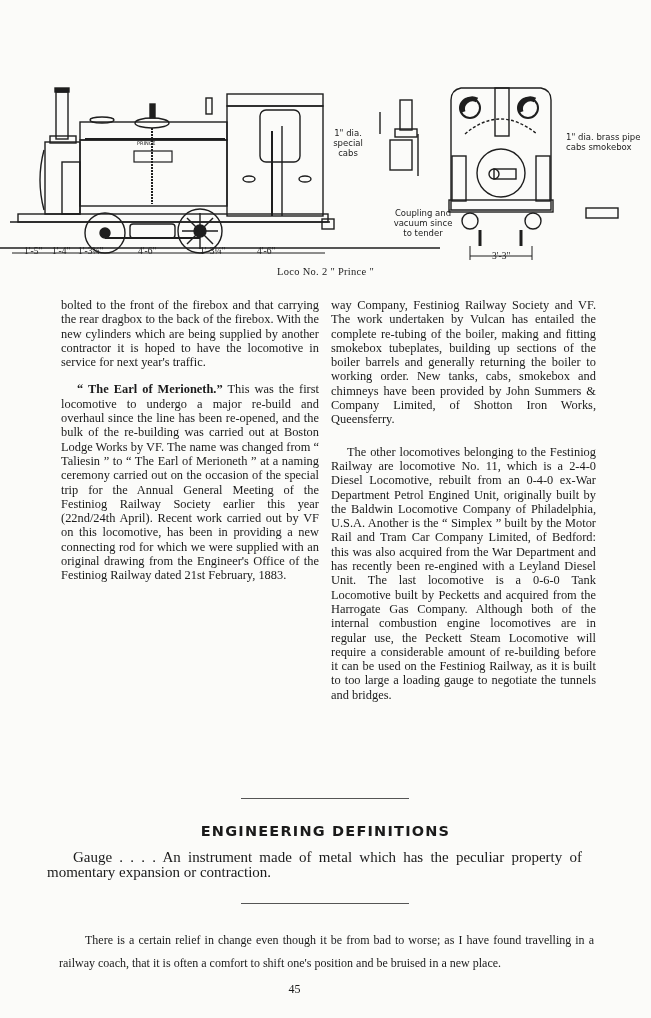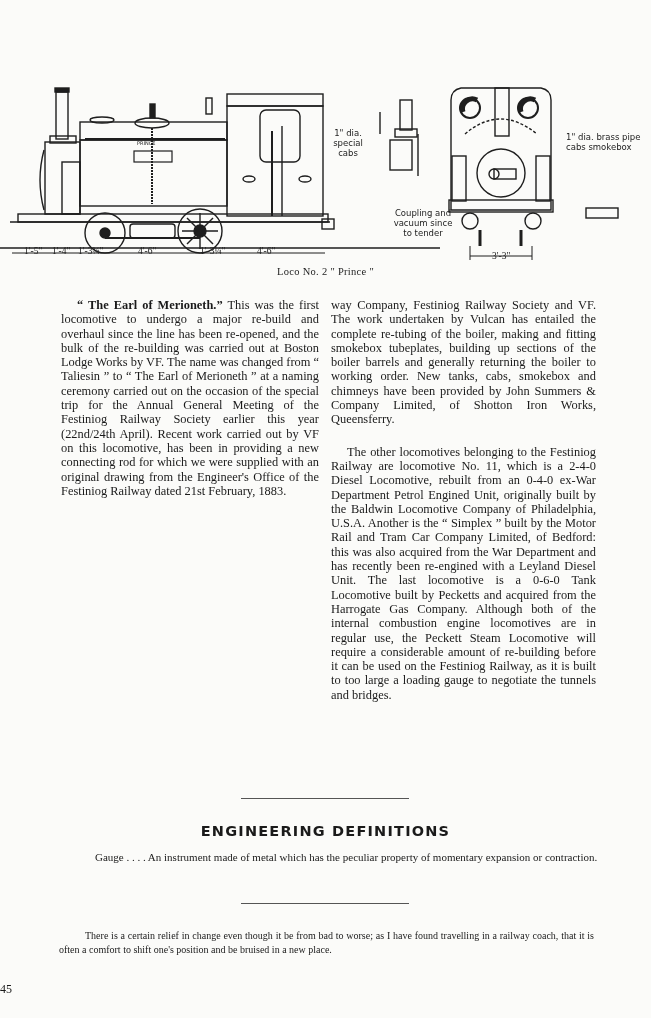--- a/index.html
+++ b/index.html
@@ -16,24 +16,24 @@
   .dim { position:absolute; font-family:"Liberation Serif", serif; font-size:9.5px; color:#222; }
   .caption { position:absolute; left:0; width:651px; top:266px; text-align:center; font-size:10.5px; letter-spacing:0.3px; color:#222; }
   .col { position:absolute; top:298px; width:258px; font-size:12.4px; line-height:14.3px; text-align:justify; }
   .col.left { left:61px; }
   .col.right { left:331px; width:265px; }
   .col p { margin:0 0 13px 0; text-indent:0; }
   .col p.ind { text-indent:16px; }
   .col b { font-weight:bold; }
   .rule { position:absolute; left:241px; width:168px; height:0; border-top:1px solid #555; }
   .heading { position:absolute; left:0; width:651px; top:823px; text-align:center; font-family:"DejaVu Sans", "Liberation Sans", sans-serif; font-weight:bold; font-size:14.5px; letter-spacing:1.2px; }
-  .defn { position:absolute; left:69px; width:535px; top:850px; font-size:11px; line-height:14.5px; text-align:justify; }
+  .defn { position:absolute; left:47px; width:535px; top:850px; font-size:15px; line-height:14.5px; text-align:justify; }
   .defn .ind, .quote .ind { display:inline-block; width:26px; }
-  .quote { position:absolute; left:59px; width:535px; top:929px; font-size:10px; line-height:14px; text-align:justify; }
-  .pageno { position:absolute; left:0; width:589px; top:982px; text-align:left; font-size:12px; }
+  .quote { position:absolute; left:59px; width:535px; top:929px; font-size:12px; line-height:23px; text-align:justify; }
+  .pageno { position:absolute; left:0; width:589px; top:982px; text-align:center; font-size:12px; }
 </style>
 </head>
 <body>
 
 <div class="figure">
   <svg width="651" height="190" viewBox="0 0 651 190" fill="none" stroke="#1e1e1e" stroke-width="1.4">
 
     <g>
 
       <rect x="55" y="12" width="14" height="4" fill="#1e1e1e"></rect>
@@ -143,20 +143,21 @@
   <span class="dim" style="left:78px;top:170px;">1'-3¾"</span>
   <span class="dim" style="left:138px;top:170px;">4'-6"</span>
   <span class="dim" style="left:200px;top:170px;">1'-3¼"</span>
   <span class="dim" style="left:257px;top:170px;">4'-6"</span>
   <span class="dim" style="left:492px;top:175px;">3'-3"</span>
 </div>
 
 <div class="caption">Loco No. 2 " Prince "</div>
 
 <div class="col left">
+  <p>bolted to the front of the firebox and that carrying the rear dragbox to the back of the firebox. With the new cylinders which are being supplied by another contractor it is hoped to have the locomotive in service for next year's traffic.</p>
   <p class="ind"><b>“ The Earl of Merioneth.”</b><span> This was the first locomotive to undergo a major re-build and overhaul since the line has been re-opened, and the bulk of the re-building was carried out at Boston Lodge Works by VF. The name was changed from “ Taliesin ” to “ The Earl of Merioneth ” at a naming ceremony carried out on the occasion of the special trip for the Annual General Meeting of the Festiniog Railway Society earlier this year (22nd/24th April). Recent work carried out by VF on this locomotive, has been in providing a new connecting rod for which we were supplied with an original drawing from the Engineer's Office of the Festiniog Railway dated 21st February, 1883.</span></p>
 </div>
 
 <div class="col right">
   <p style="margin-bottom:18px;">way Company, Festiniog Railway Society and VF. The work undertaken by Vulcan has entailed the complete re-tubing of the boiler, making and fitting smokebox tubeplates, building up sections of the boiler barrels and generally returning the boiler to working order. New tanks, cabs, smokebox and chimneys have been provided by John Summers &amp; Company Limited, of Shotton Iron Works, Queensferry.</p>
   <p class="ind">The other locomotives belonging to the Festiniog Railway are locomotive No. 11, which is a 2-4-0 Diesel Locomotive, rebuilt from an 0-4-0 ex-War Department Petrol Engined Unit, originally built by the Baldwin Locomotive Company of Philadelphia, U.S.A. Another is the “ Simplex ” built by the Motor Rail and Tram Car Company Limited, of Bedford: this was also acquired from the War Department and has recently been re-engined with a Leyland Diesel Unit. The last locomotive is a 0-6-0 Tank Locomotive built by Pecketts and acquired from the Harrogate Gas Company. Although both of the internal combustion engine locomotives are in regular use, the Peckett Steam Locomotive will require a considerable amount of re-building before it can be used on the Festiniog Railway, as it is built to too large a loading gauge to negotiate the tunnels and bridges.</p>
 </div>
 
 <div class="rule" style="top:798px;"></div>
 

